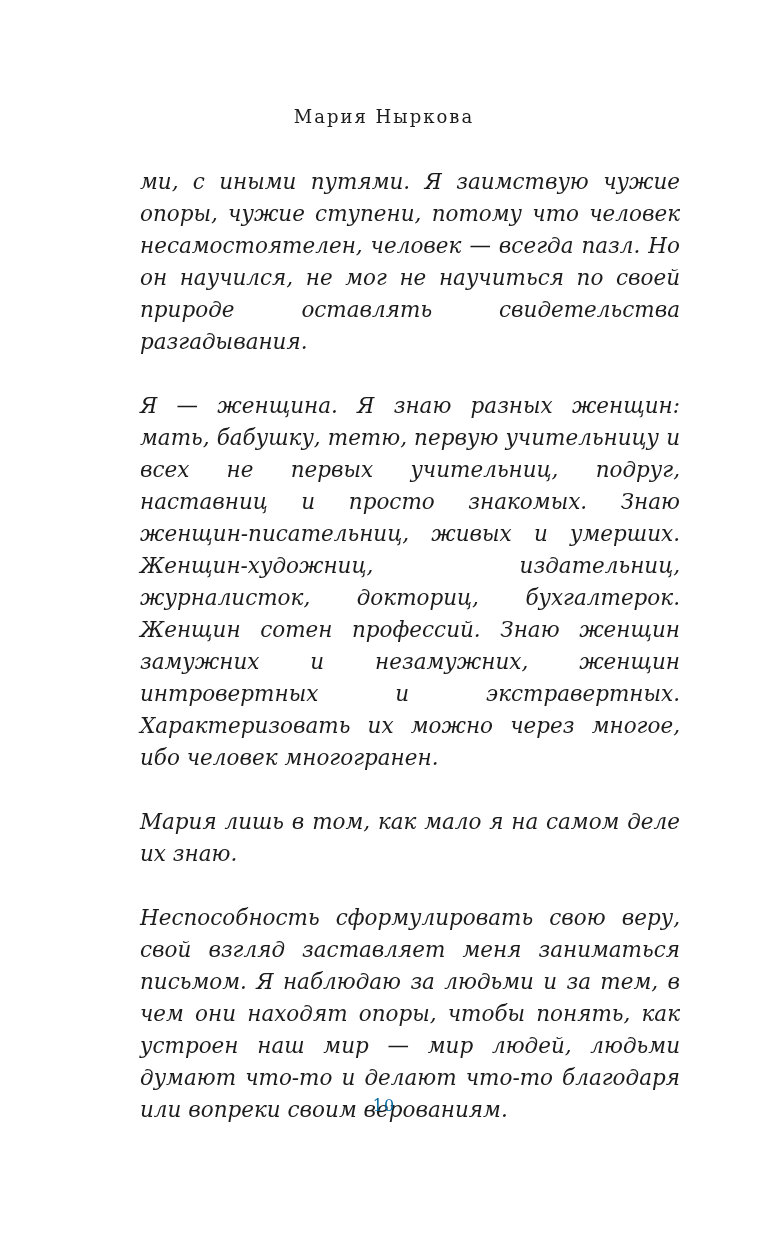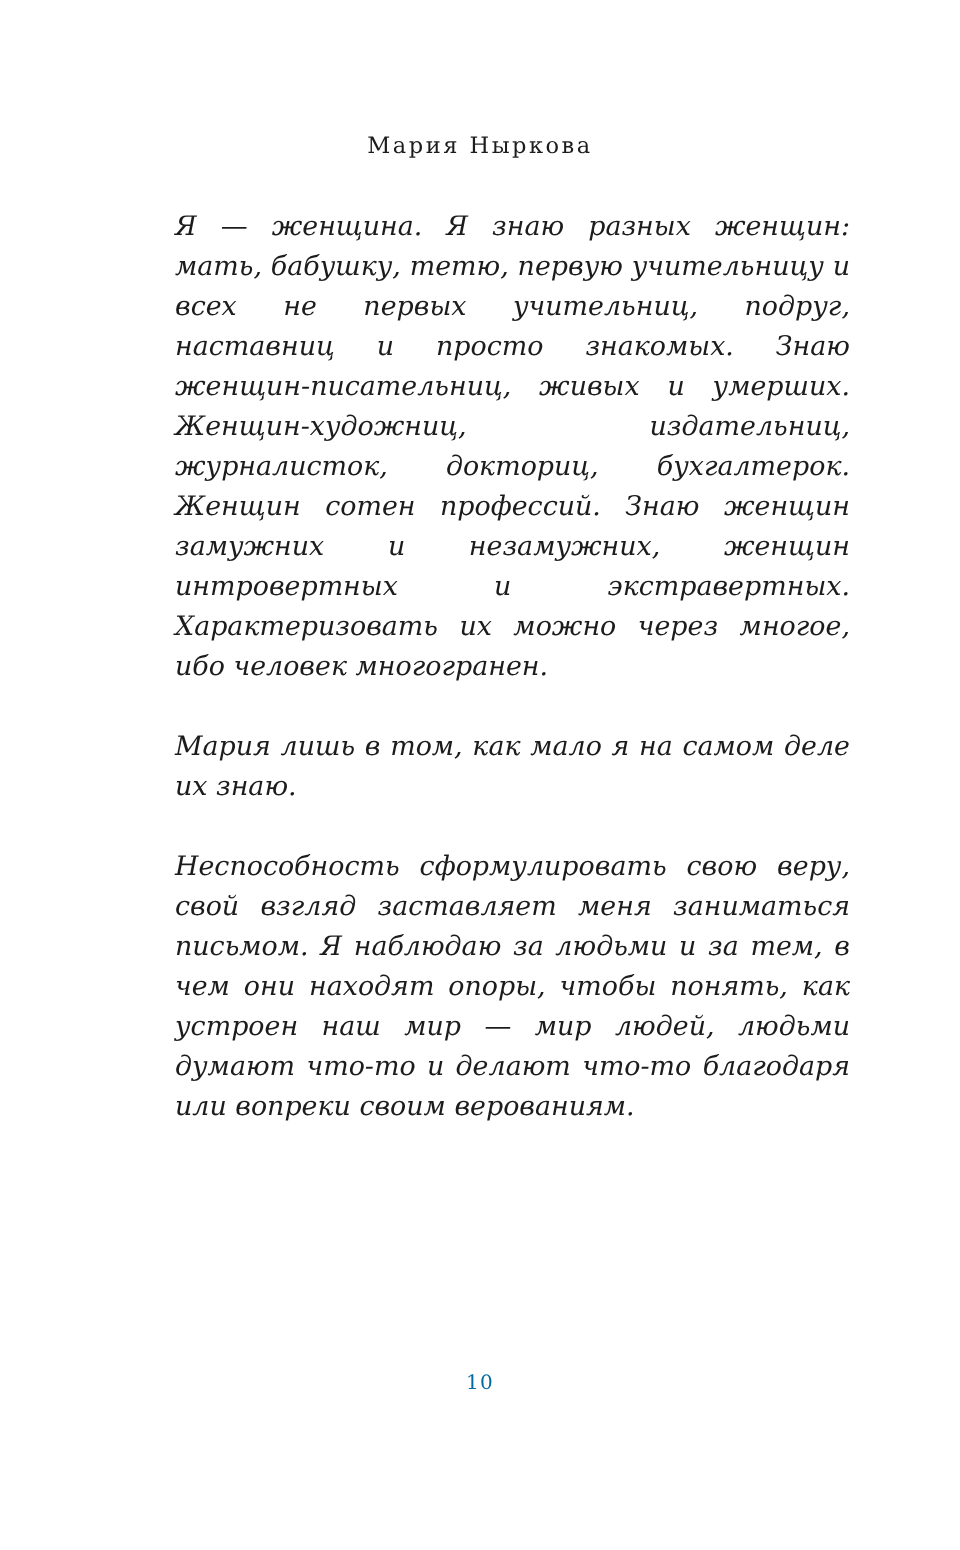--- a/index.html
+++ b/index.html
@@ -56,20 +56,21 @@
   }
 </style>
 </head>
 <body>
 
 <div class="page">
 
   <div class="running-header">Мария Ныркова</div>
 
   <div class="text-block">
+    <p>ми, с иными путями. Я заимствую чужие опоры, чужие ступени, потому что человек несамостоятелен, человек — всегда пазл. Но он научился, не мог не научиться по своей природе оставлять свидетельства разгадывания.</p>
     <p>Я — женщина. Я знаю разных женщин: мать, бабушку, тетю, первую учительницу и всех не первых учительниц, подруг, наставниц и просто знакомых. Знаю женщин-писательниц, живых и умерших. Женщин-художниц, издательниц, журналисток, докториц, бухгалтерок. Женщин сотен профессий. Знаю женщин замужних и незамужних, женщин интровертных и экстравертных. Характеризовать их можно через многое, ибо человек многогранен.</p>
     <p>Мария лишь в том, как мало я на самом деле их знаю.</p>
     <p>Неспособность сформулировать свою веру, свой взгляд заставляет меня заниматься письмом. Я наблюдаю за людьми и за тем, в чем они находят опоры, чтобы понять, как устроен наш мир — мир людей, людьми думают что-то и делают что-то благодаря или вопреки своим верованиям.</p>
   </div>
 
   <div class="page-number">10</div>
 
 </div>
 
 </body></html>

